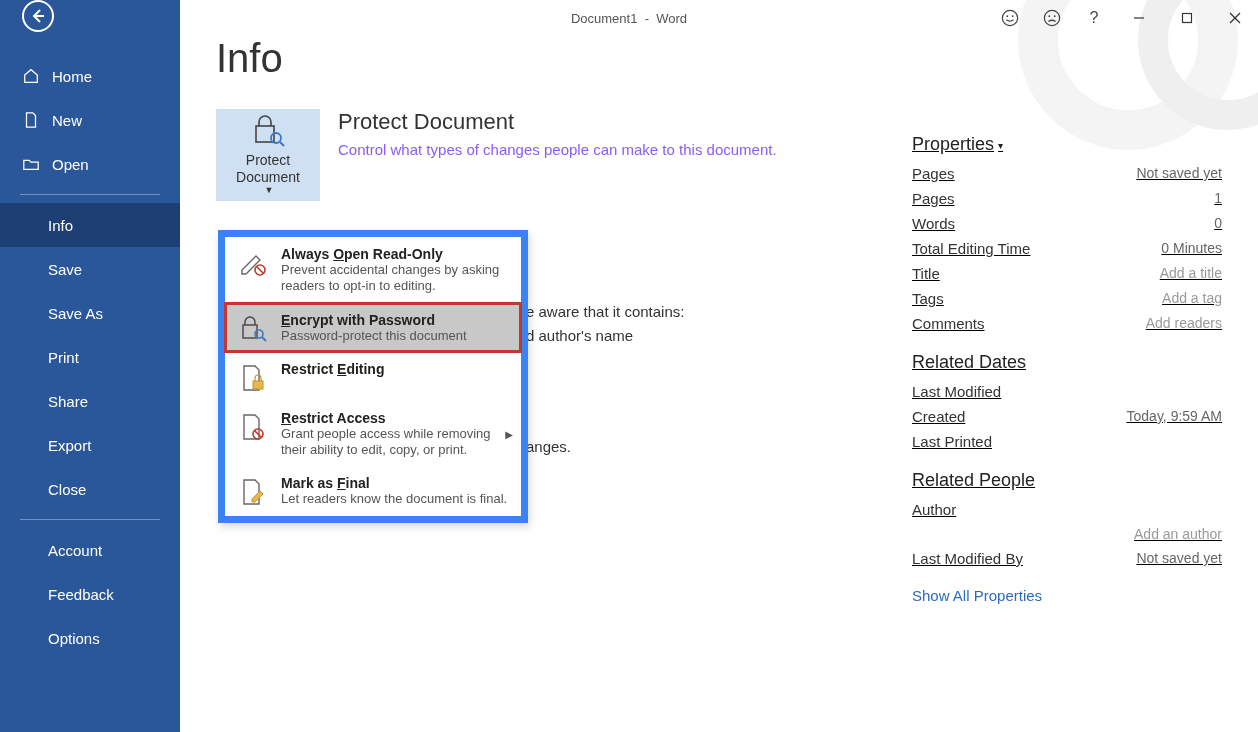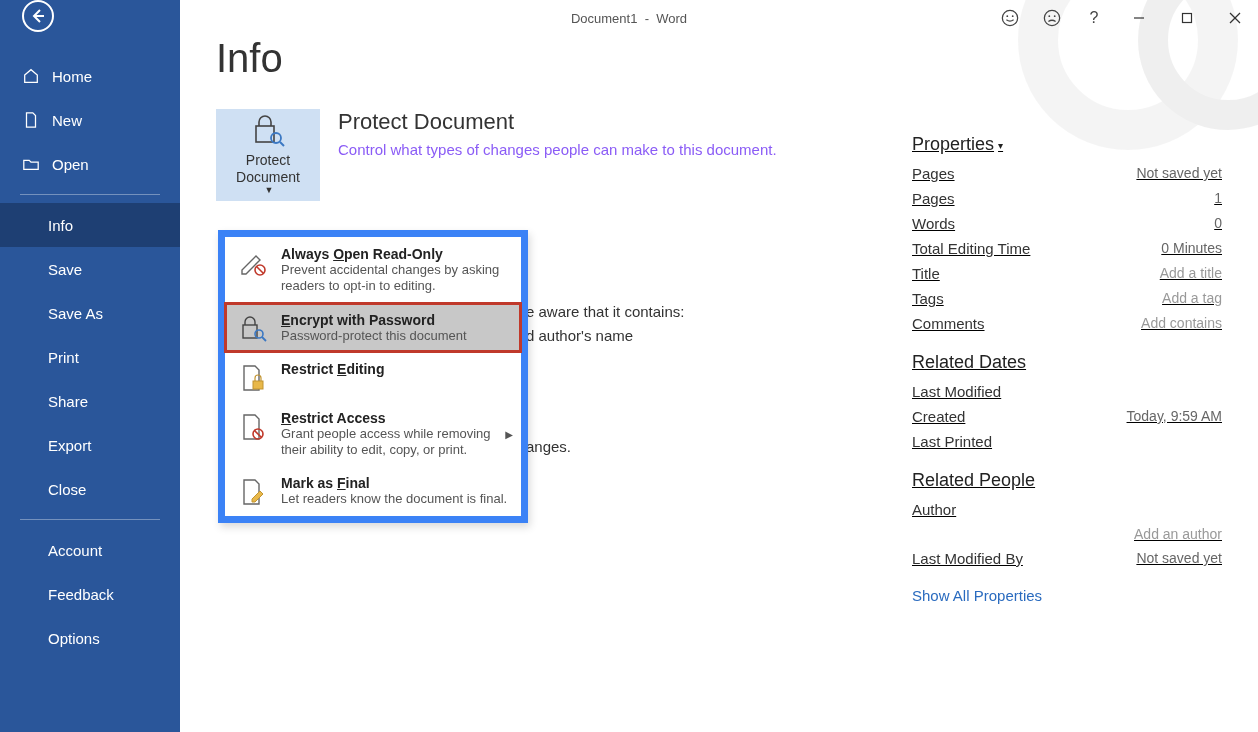--- a/index.html
+++ b/index.html
@@ -273,21 +273,21 @@
   <div class="proprow">
       <span class="k">Title</span>
       <span class="v ph">Add a title</span>
     </div>
   <div class="proprow">
       <span class="k">Tags</span>
       <span class="v ph">Add a tag</span>
     </div>
   <div class="proprow">
       <span class="k">Comments</span>
-      <span class="v ph">Add contains</span>
+      <span class="v ph">Add readers</span>
     </div>
 
   <div class="sub">
     <h3>Related Dates</h3>
     <div class="proprow">
         <span class="k">Last Modified</span>
         <span class="v"></span>
       </div>
     <div class="proprow">
         <span class="k">Created</span>

